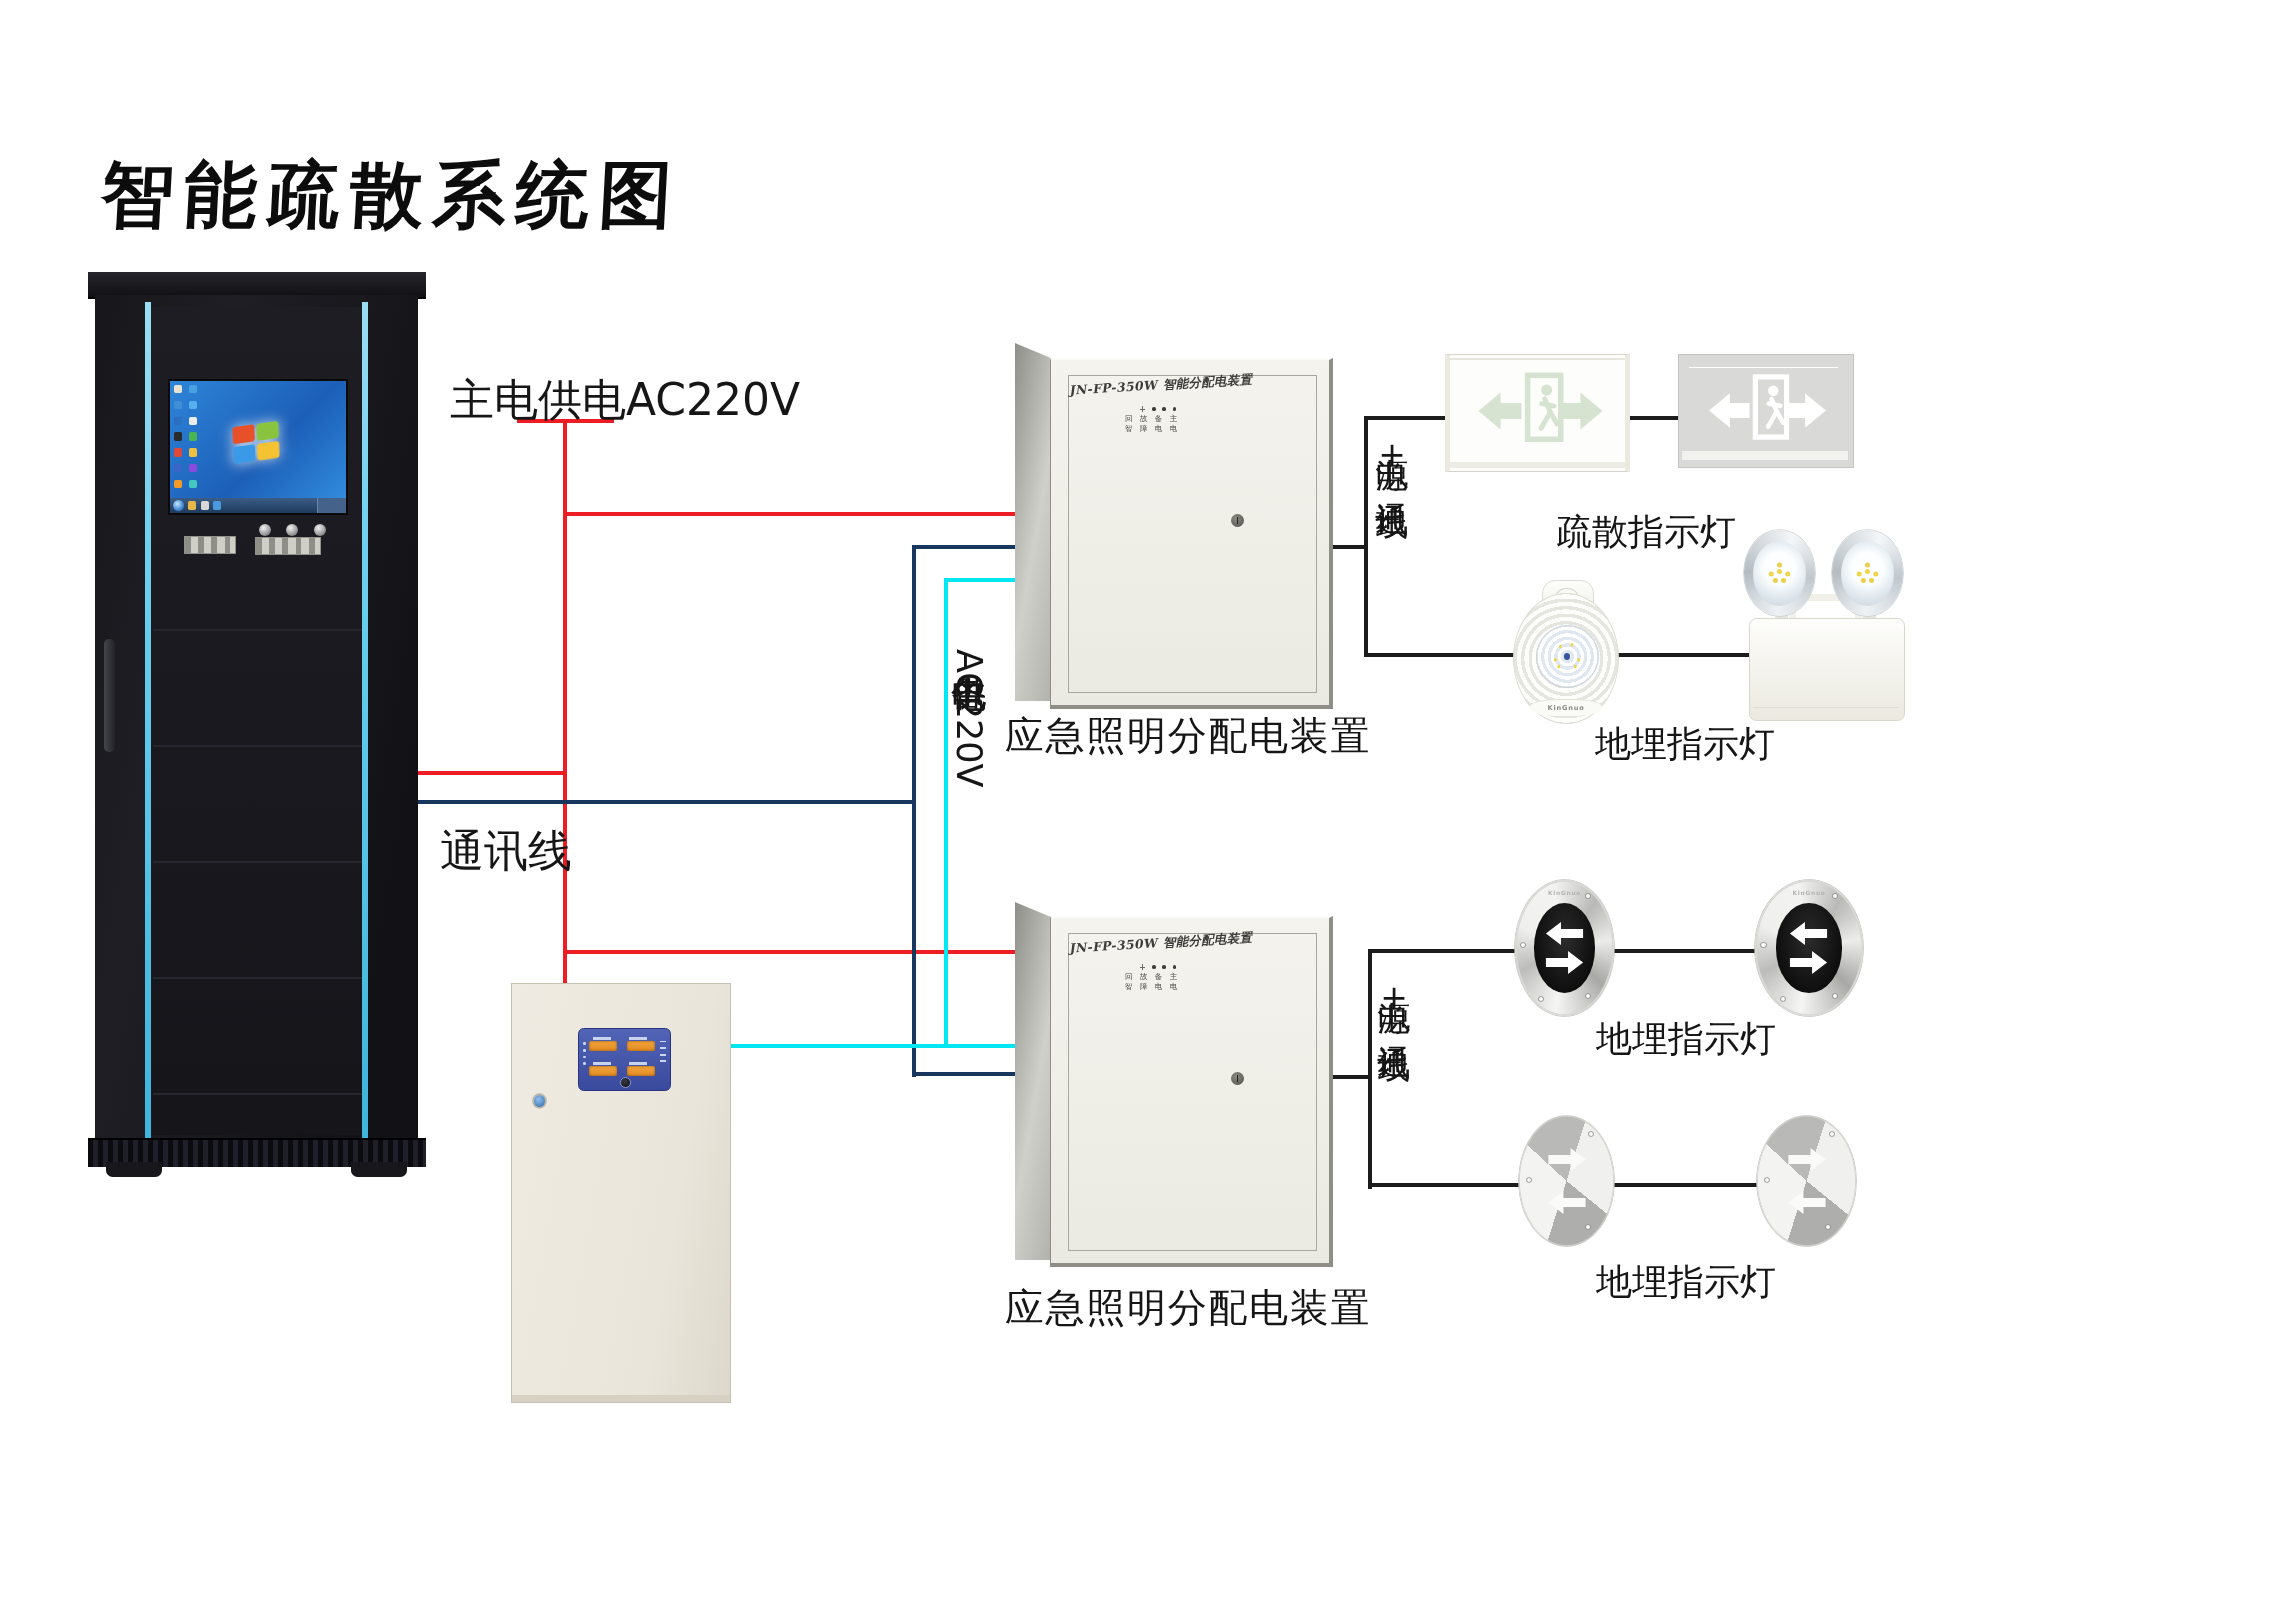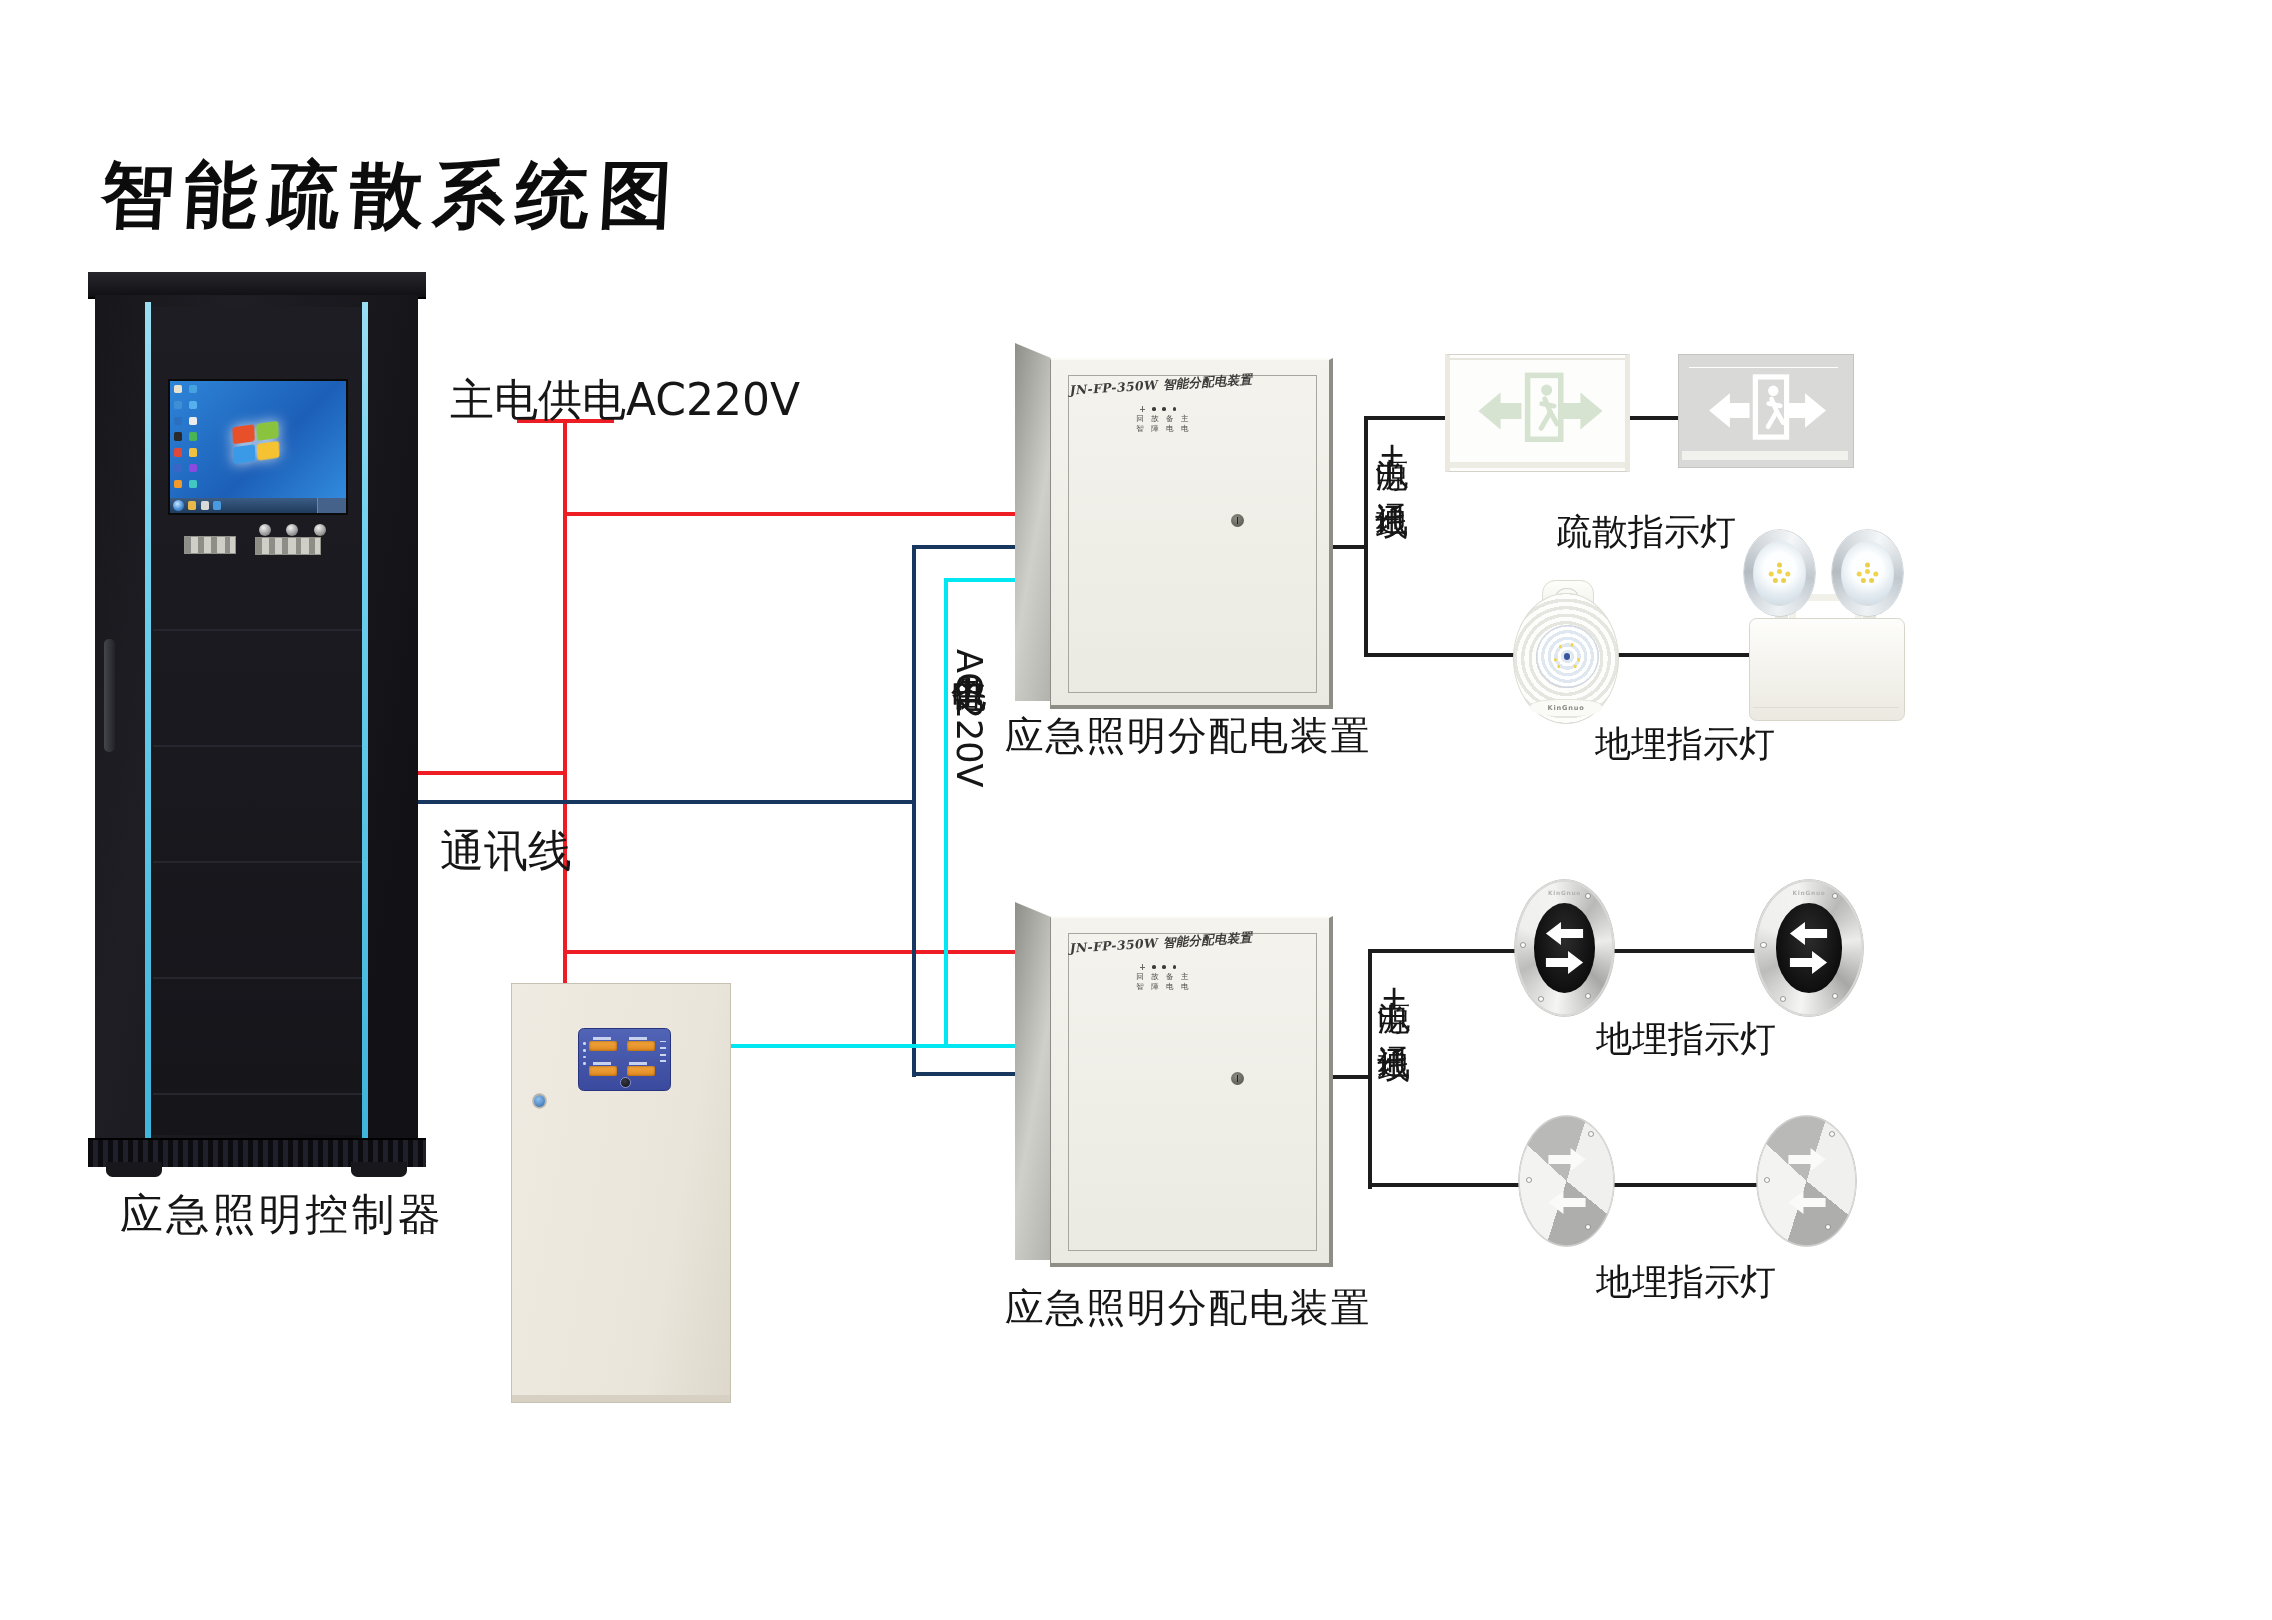--- a/index.html
+++ b/index.html
@@ -51,21 +51,21 @@
   .ps-disp{position:absolute;width:28px;height:10px;background:linear-gradient(#f2a53c,#e08a22);border-radius:1.7px;box-shadow:inset 0 0 2.5px #8a4d00;}
   .ps-dot{position:absolute;width:2.5px;height:2.5px;border-radius:50%;background:#cdd6f0;}
   .ps-dash{position:absolute;width:5.8px;height:1.7px;background:#cdd6f0;}
   .ps-knob{position:absolute;left:41px;top:48px;width:9px;height:9px;border-radius:50%;background:radial-gradient(circle at 40% 35%,#3a3a44,#0c0c14);border:0.8px solid #8a97cc;}
   .ps-screw{position:absolute;left:21.5px;top:111px;width:11.6px;height:11.6px;border-radius:50%;background:radial-gradient(circle at 40% 35%,#8fc0ee,#2f66a8);box-shadow:0 0 0 1.7px #b9b4a6;}
   
   .dbox-side{position:absolute;left:1015px;width:36px;height:358px;background:linear-gradient(100deg,#8f8f8a,#d0d0cb 55%,#b2b2ad);clip-path:polygon(0 0,100% 4.2%,100% 100%,0 100%);}
   .dbox{position:absolute;left:1050px;width:283px;height:351px;background:linear-gradient(#f4f3ed,#eae9e2);border:1.7px solid #8e8d86;border-right-width:4.1px;border-bottom-width:4.1px;border-top:2.5px solid #fbfbf8;box-sizing:border-box;}
   .db-door{position:absolute;left:16.6px;right:11.6px;top:15px;bottom:11.6px;border:1.7px solid #a7a69f;}
   .db-header{position:absolute;left:0;right:58px;top:16.6px;text-align:center;font-family:"DejaVu Serif",serif;font-style:italic;font-weight:bold;font-size:12.4px;color:#3c3c3a;transform:rotate(-3.5deg);letter-spacing:0.4px;}
-  .db-leds{position:absolute;left:74px;top:45px;width:66px;text-align:right;}
+  .db-leds{position:absolute;left:74px;top:45px;width:66px;text-align:left;}
   .db-dotrow{display:flex;justify-content:center;gap:6.6px;align-items:center;height:8.3px;}
   .db-cross{width:5.8px;height:5.8px;position:relative;}
   .db-cross:before,.db-cross:after{content:"";position:absolute;background:#6a6a64;}
   .db-cross:before{left:2.5px;top:0;width:1.2px;height:5.8px;}
   .db-cross:after{left:0;top:2.5px;width:5.8px;height:1.2px;}
   .db-dot{width:3.7px;height:3.7px;border-radius:50%;background:#3c3c38;}
   .db-ledrow{font-size:7.5px;letter-spacing:2.5px;color:#4c4c48;line-height:8.3px;margin-top:1.7px;}
   .db-handle{position:absolute;left:180px;top:154px;width:13.2px;height:13.2px;border-radius:50%;background:radial-gradient(circle at 40% 35%,#8b8b84,#4e4e48);}
   .db-handle:after{content:"";position:absolute;left:5.8px;top:3.3px;width:1.7px;height:6.6px;background:#24241f;}
   
@@ -199,21 +199,20 @@
     <div class="shelf" style="top:334px;"></div>
     <div class="shelf" style="top:450px;"></div>
     <div class="shelf" style="top:566px;"></div>
     <div class="shelf" style="top:682px;"></div>
     <div class="shelf" style="top:798px;"></div>
     <div class="cab-handle"></div>
   </div>
   <div class="cab-base"></div>
   <div class="foot" style="left:106px;"></div>
   <div class="foot" style="left:351px;"></div>
-  <div class="lbl lbl-cab center" style="left:282px;top:1186px;">应急照明控制器</div>
 
   <div class="psbox">
     <div class="ps-panel">
       <span class="ps-strip" style="left:14px;top:8.3px;"></span>
       <span class="ps-strip" style="left:50px;top:8.3px;"></span>
       <span class="ps-disp" style="left:10px;top:12.4px;"></span>
       <span class="ps-disp" style="left:48px;top:12.4px;"></span>
       <span class="ps-strip" style="left:14px;top:33px;"></span>
       <span class="ps-strip" style="left:50px;top:33px;"></span>
       <span class="ps-disp" style="left:10px;top:37px;"></span>

